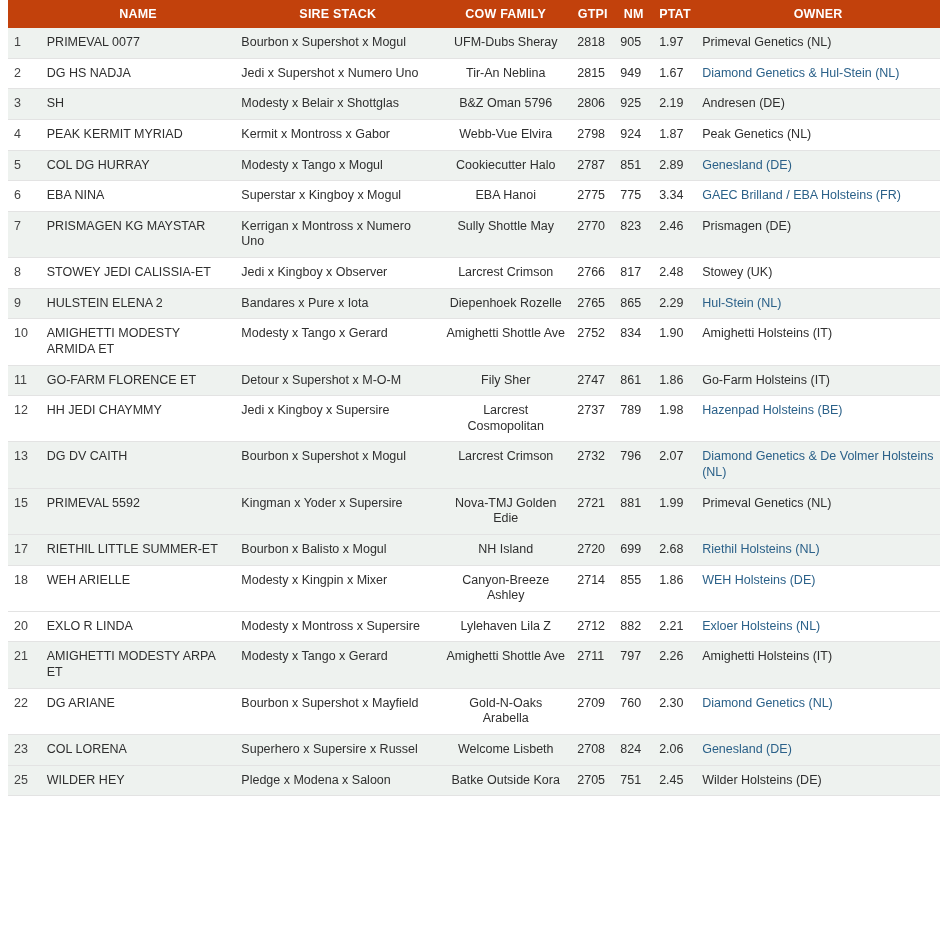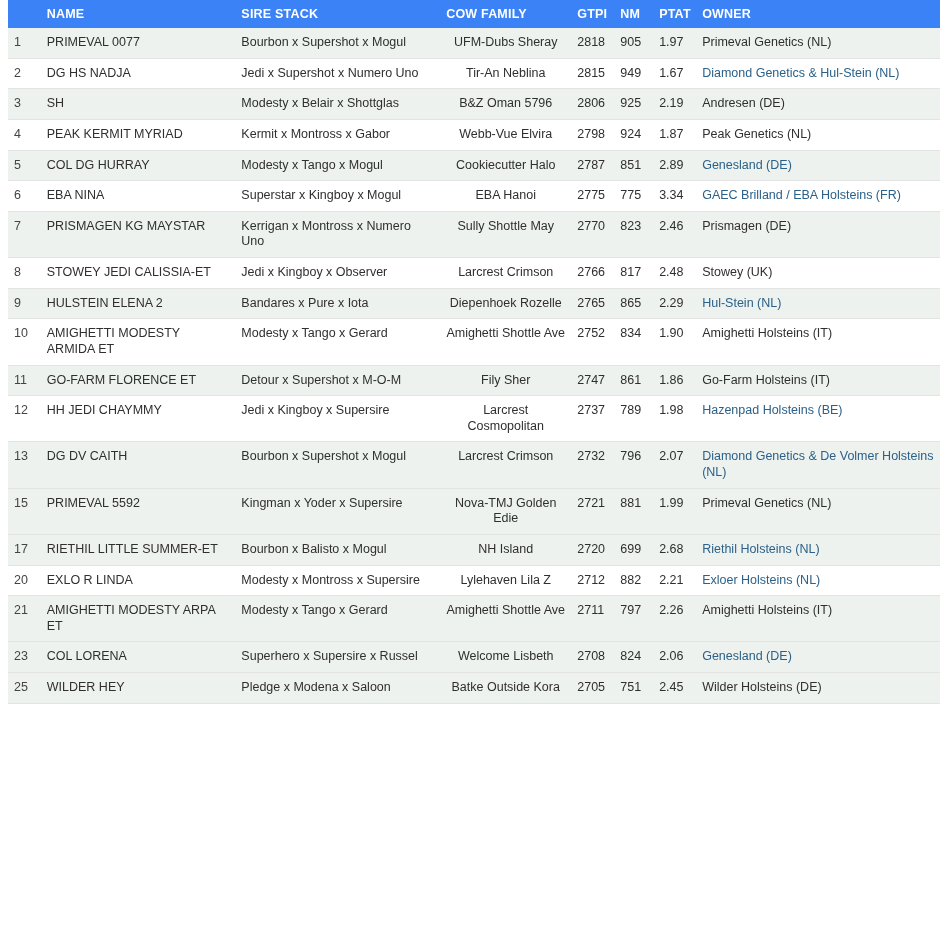--- a/index.html
+++ b/index.html
@@ -20,23 +20,23 @@
     background: #ffffff;
   }
   table.rank-table {
     border-collapse: collapse;
     width: 932px;
     table-layout: fixed;
     font-size: 12.5px;
     color: #333333;
   }
   table.rank-table thead th {
-    background: #3b82f6;
+    background: #c2410c;
     color: #ffffff;
-    text-align: left;
+    text-align: center;
     font-weight: bold;
     font-size: 12.5px;
     letter-spacing: 0.2px;
     padding: 7px 6px 7px 6px;
     vertical-align: middle;
     border: none;
   }
   table.rank-table thead th.col-rank {
     padding-left: 10px;
   }
@@ -250,39 +250,59 @@
           <td class="col-rank">17</td>
           <td class="col-name">RIETHIL LITTLE SUMMER-ET</td>
           <td class="col-sire">Bourbon x Balisto x Mogul</td>
           <td class="col-family">NH Island</td>
           <td class="col-num">2720</td>
           <td class="col-num">699</td>
           <td class="col-num">2.68</td>
           <td class="col-owner"><a href="#">Riethil Holsteins (NL)</a></td>
         </tr>
         <tr class="even">
+          <td class="col-rank">18</td>
+          <td class="col-name">WEH ARIELLE</td>
+          <td class="col-sire">Modesty x Kingpin x Mixer</td>
+          <td class="col-family">Canyon-Breeze Ashley</td>
+          <td class="col-num">2714</td>
+          <td class="col-num">855</td>
+          <td class="col-num">1.86</td>
+          <td class="col-owner"><a href="#">WEH Holsteins (DE)</a></td>
+        </tr>
+        <tr class="even">
           <td class="col-rank">20</td>
           <td class="col-name">EXLO R LINDA</td>
           <td class="col-sire">Modesty x Montross x Supersire</td>
           <td class="col-family">Lylehaven Lila Z</td>
           <td class="col-num">2712</td>
           <td class="col-num">882</td>
           <td class="col-num">2.21</td>
           <td class="col-owner"><a href="#">Exloer Holsteins (NL)</a></td>
         </tr>
         <tr class="odd">
           <td class="col-rank">21</td>
           <td class="col-name">AMIGHETTI MODESTY ARPA ET</td>
           <td class="col-sire">Modesty x Tango x Gerard</td>
           <td class="col-family">Amighetti Shottle Ave</td>
           <td class="col-num">2711</td>
           <td class="col-num">797</td>
           <td class="col-num">2.26</td>
           <td class="col-owner">Amighetti Holsteins (IT)</td>
         </tr>
+        <tr class="even">
+          <td class="col-rank">22</td>
+          <td class="col-name">DG ARIANE</td>
+          <td class="col-sire">Bourbon x Supershot x Mayfield</td>
+          <td class="col-family">Gold-N-Oaks Arabella</td>
+          <td class="col-num">2709</td>
+          <td class="col-num">760</td>
+          <td class="col-num">2.30</td>
+          <td class="col-owner"><a href="#">Diamond Genetics (NL)</a></td>
+        </tr>
         <tr class="odd">
           <td class="col-rank">23</td>
           <td class="col-name">COL LORENA</td>
           <td class="col-sire">Superhero x Supersire x Russel</td>
           <td class="col-family">Welcome Lisbeth</td>
           <td class="col-num">2708</td>
           <td class="col-num">824</td>
           <td class="col-num">2.06</td>
           <td class="col-owner"><a href="#">Genesland (DE)</a></td>
         </tr>

